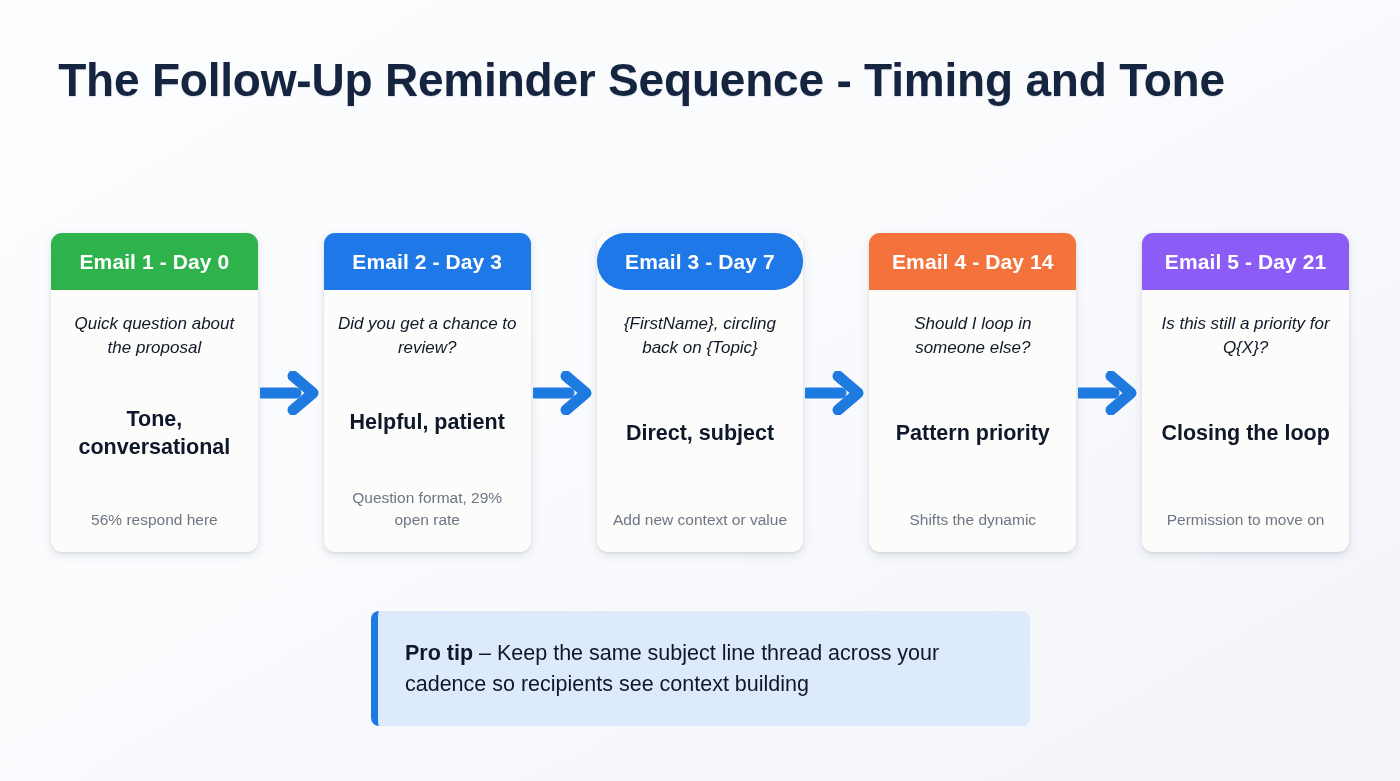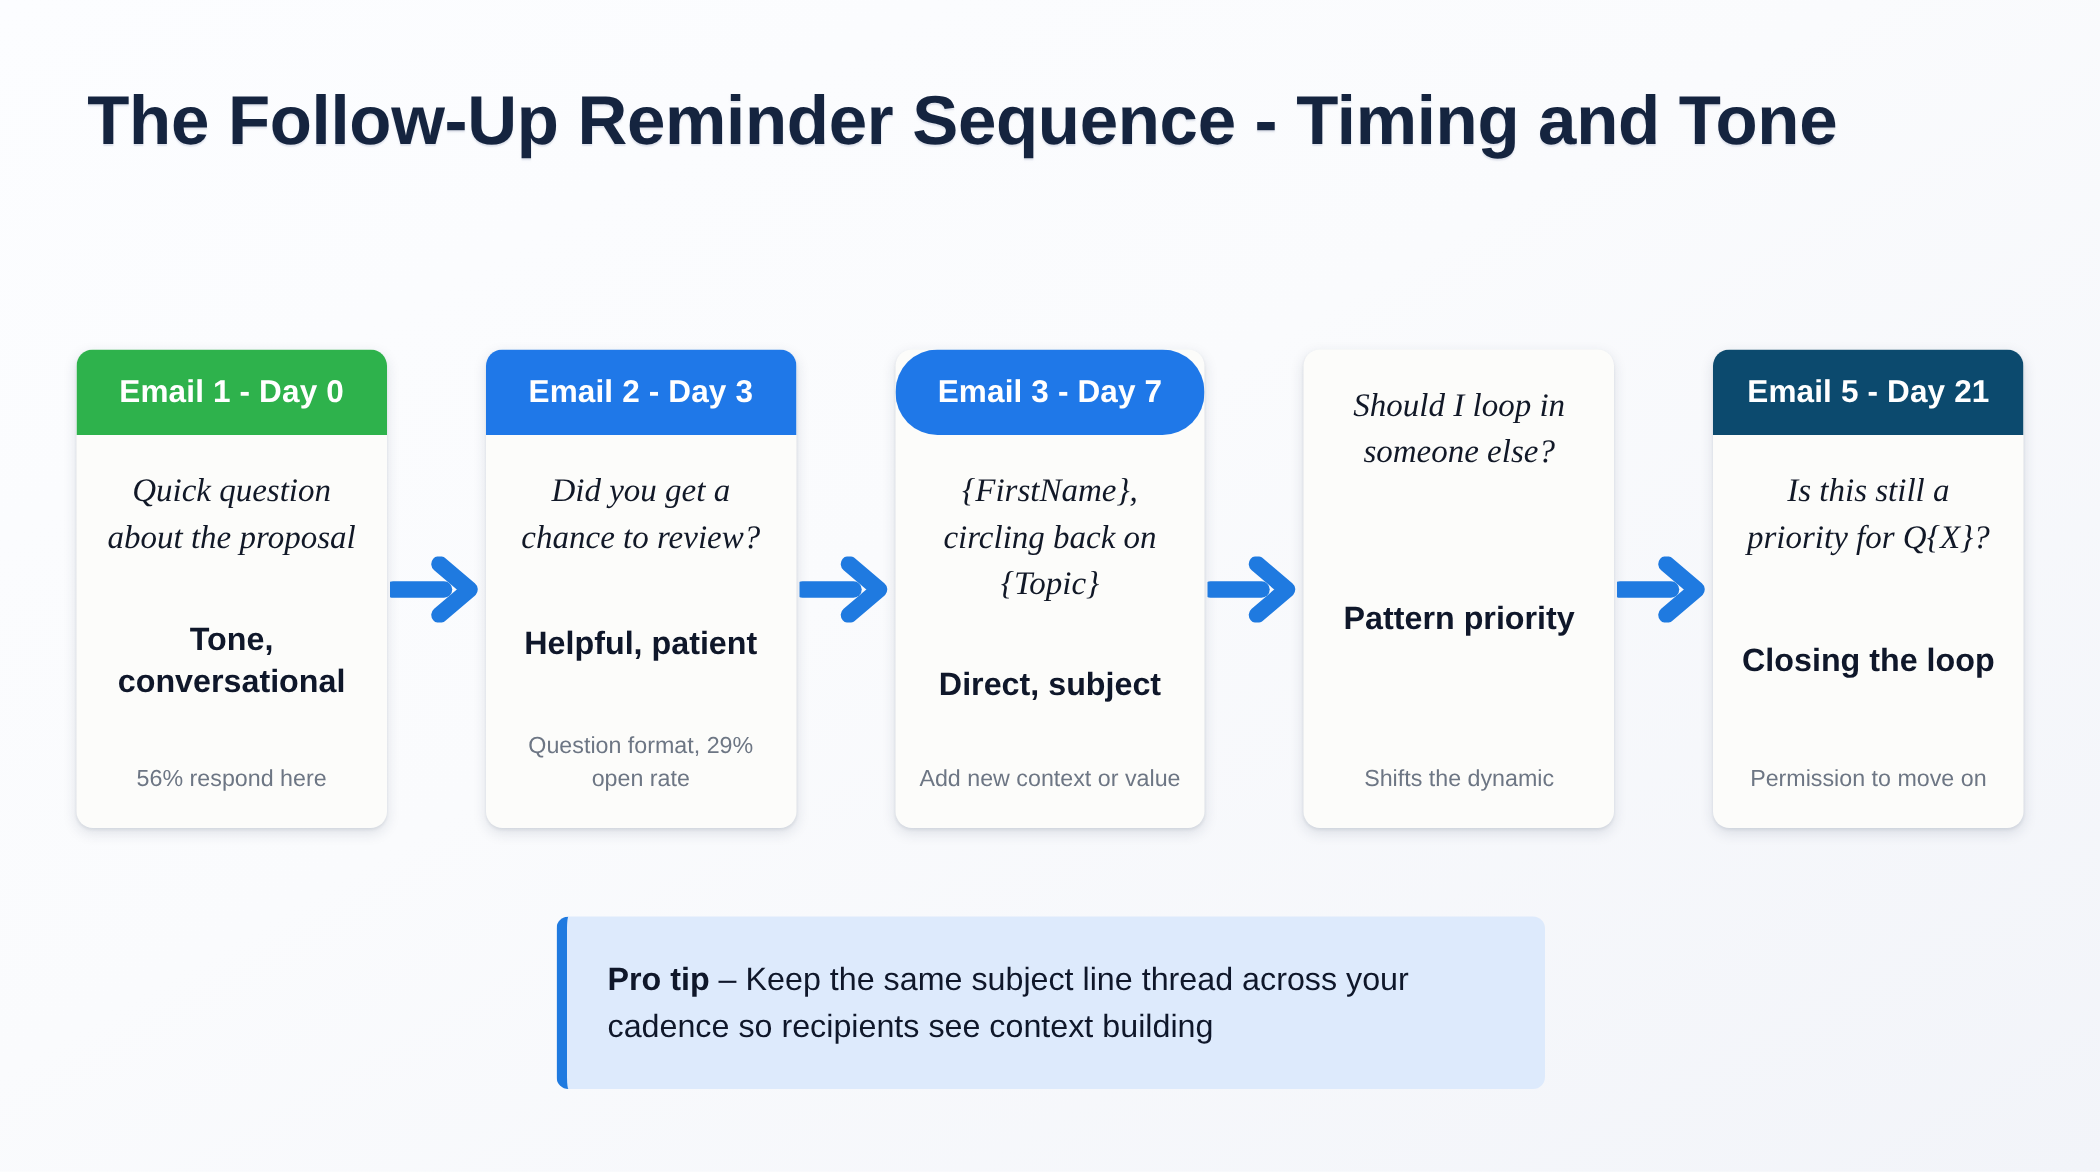--- a/index.html
+++ b/index.html
@@ -38,22 +38,22 @@
     color:#ffffff; font-size:21px; font-weight:bold;
     letter-spacing:0.1px;
   }
   .card-body {
     flex:1 1 auto;
     padding:22px 14px 16px 14px;
     display:flex; flex-direction:column; align-items:center;
     text-align:center;
   }
   .quote {
-    font-style:italic; font-size:22px; line-height:1.40;
-    color:#111827; font-weight:400;font-family:Liberation Serif, serif;
+    font-style:italic; font-size:17px; line-height:1.40;
+    color:#111827; font-weight:400;
   }
   .tone {
     font-weight:bold; font-size:21.5px; line-height:1.30;
     color:#0f172a; margin-top:auto;
   }
   .note {
     font-size:15.5px; line-height:1.38; color:#6d7684;
     margin-top:auto; padding-bottom:6px;
   }
 
@@ -129,36 +129,37 @@
     </div>
 
     <div class="arrow">
       <svg width="62" height="44" viewBox="0 0 62 44" aria-hidden="true">
         <path d="M2 22 H36" stroke="#1f7ae0" stroke-width="11" stroke-linecap="round" fill="none"></path>
         <path d="M33 5 L53 22 L33 39" stroke="#1f7ae0" stroke-width="11" stroke-linecap="round" stroke-linejoin="round" fill="none"></path>
       </svg>
     </div>
 
     <div class="card">
+      <div class="card-header" style="background: rgb(244, 115, 60);">Email 4 - Day 14</div>
       <div class="card-body">
         <div class="quote">Should I loop in someone else?</div>
         <div class="tone">Pattern priority</div>
         <div class="note">Shifts the dynamic</div>
       </div>
     </div>
 
     <div class="arrow">
       <svg width="62" height="44" viewBox="0 0 62 44" aria-hidden="true">
         <path d="M2 22 H36" stroke="#1f7ae0" stroke-width="11" stroke-linecap="round" fill="none"></path>
         <path d="M33 5 L53 22 L33 39" stroke="#1f7ae0" stroke-width="11" stroke-linecap="round" stroke-linejoin="round" fill="none"></path>
       </svg>
     </div>
 
     <div class="card">
-      <div class="card-header" style="background: #0c4a6e;">Email 5 - Day 21</div>
+      <div class="card-header" style="background: #8b5cf6;">Email 5 - Day 21</div>
       <div class="card-body">
         <div class="quote">Is this still a priority for Q{X}?</div>
         <div class="tone">Closing the loop</div>
         <div class="note">Permission to move on</div>
       </div>
     </div>
 
   </div>
 
   <div class="protip" style="background: rgb(221, 234, 252); border-left-color: rgb(31, 122, 224);">

